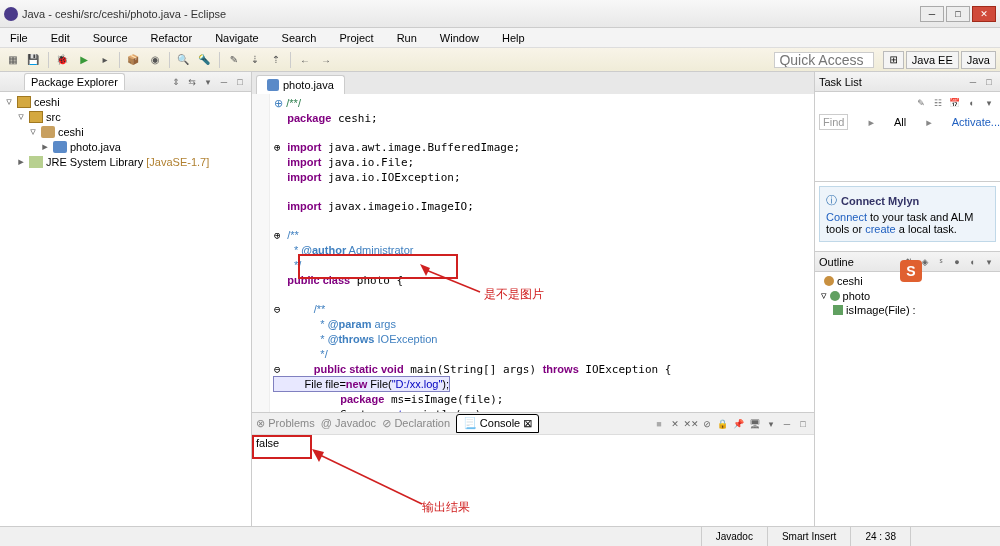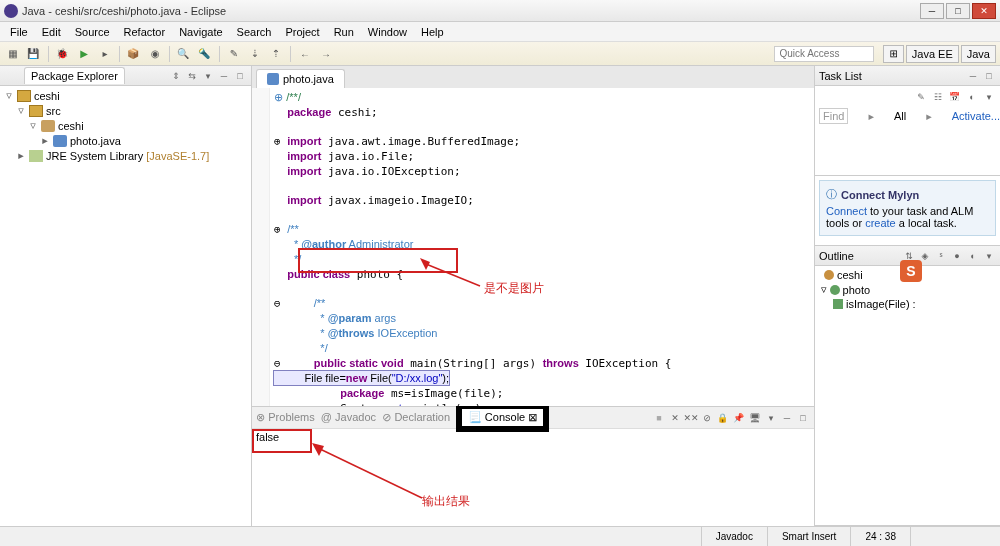--- a/index.html
+++ b/index.html
@@ -1,28 +1,28 @@
 <!DOCTYPE html>
 <html><head>
 <meta charset="utf-8">
 <style>
 * { margin:0; padding:0; box-sizing:border-box; font-family:Tahoma,Arial,sans-serif; font-size:11px; }
 body { width:1000px; height:546px; background:#f0f0f0; overflow:hidden; position:relative; }
-.titlebar { height:22px; background:linear-gradient(#f8f8f8,#e8e8e8); border-bottom:1px solid #ccc; display:flex; align-items:center; padding:0 4px; }
+.titlebar { height:28px; background:linear-gradient(#f8f8f8,#e8e8e8); border-bottom:1px solid #ccc; display:flex; align-items:center; padding:0 4px; }
 .titlebar .icon { width:14px; height:14px; margin-right:4px; }
 .titlebar .title { flex:1; color:#333; }
 .winbtns { display:flex; gap:2px; }
 .winbtn { width:24px; height:16px; border:1px solid #aaa; background:#eee; display:flex; align-items:center; justify-content:center; font-size:9px; }
 .winbtn.close { background:#d04a3a; color:#fff; border-color:#a02a1a; }
-.menubar { height:20px; background:#f4f4f4; border-bottom:1px solid #ddd; display:flex; align-items:center; padding:0 4px; gap:2px; }
+.menubar { height:20px; background:#f4f4f4; border-bottom:1px solid #ddd; display:flex; align-items:center; padding:0 4px; gap:11px; }
 .menubar span { padding:2px 6px; cursor:default; }
 .toolbar { height:24px; background:linear-gradient(#f8f4e8,#f0ecd8); border-bottom:1px solid #ccc; display:flex; align-items:center; padding:0 4px; gap:3px; }
 .tbtn { width:18px; height:18px; border:1px solid transparent; display:flex; align-items:center; justify-content:center; font-size:10px; color:#555; }
 .tsep { width:1px; height:16px; background:#ccc; margin:0 2px; }
-.quickaccess { margin-left:auto; width:100px; height:16px; border:1px solid #ccc; background:#fff; padding:4px 4px; font-size:10px; color:#999; }
+.quickaccess { margin-left:auto; width:100px; height:16px; border:1px solid #ccc; background:#fff; padding:4px 4px; font-size:14px; color:#999; }
 .persp { display:flex; gap:2px; margin-left:6px; }
 .persp .pbtn { height:18px; padding:0 5px; border:1px solid #bbb; background:#f4f4f4; display:flex; align-items:center; gap:3px; font-size:10px; }
 .main { display:flex; height:460px; }
 .leftcol { width:252px; background:#fff; border-right:1px solid #ccc; display:flex; flex-direction:column; }
 .viewhdr { height:20px; background:linear-gradient(#f4f4f4,#e8e8e8); border-bottom:1px solid #ccc; display:flex; align-items:center; padding:0 4px; gap:4px; }
 .viewtab { padding:2px 6px; background:#fff; border:1px solid #ccc; border-bottom:none; border-radius:3px 3px 0 0;margin-left:20px; }
 .viewtools { margin-left:auto; display:flex; gap:2px; }
 .vtool { width:14px; height:14px; font-size:9px; color:#666; display:flex; align-items:center; justify-content:center; }
 .tree { flex:1; overflow:auto; padding:2px; }
 .treenode { display:flex; align-items:center; gap:3px; padding:1px 0; }
@@ -42,21 +42,21 @@
 .kw { color:#800080; font-weight:bold; }
 .str { color:#0000c0; }
 .cm { color:#308050; }
 .jd { color:#4080c0; }
 .hl { background:#e8e8ff; outline:1px solid #8080c0; display:inline-block; }
 .redbox { position:absolute; border:2px solid #d02020; pointer-events:none; }
 .redarrow { position:absolute; pointer-events:none; }
 .redlabel { position:absolute; color:#d02020; font-size:12px; }
 .console { height:120px; border-top:1px solid #ccc; display:flex; flex-direction:column; background:#fff; }
 .conshdr { height:22px; background:#f0f0f0; border-bottom:1px solid #ddd; display:flex; align-items:center; padding:0 4px; gap:6px; }
-.constab { padding:2px 6px; background:#fff; border:6px solid #000000; border-radius:3px 3px 0 0; }
+.constab { padding:2px 6px; background:#fff; border:1px solid #000000; border-radius:3px 3px 0 0; }
 .consbody { flex:1; padding:2px 4px; font-family:Consolas,monospace; font-size:10px; position:relative; }
 .rightcol { width:185px; display:flex; flex-direction:column; }
 .rpanel { background:#fff; border-bottom:1px solid #ccc; display:flex; flex-direction:column; }
 .rhdr { height:20px; background:linear-gradient(#f4f4f4,#e8e8e8); border-bottom:1px solid #ccc; display:flex; align-items:center; padding:0 4px; }
 .rbody { padding:4px; font-size:10px; }
 .findbox { border:1px solid #ccc; padding:1px 3px; color:#999; display:inline-block; width:60px; }
 .mylyn { background:#eef4fa; border:1px solid #c0d8e8; padding:6px; margin:4px; font-size:10px; }
 .mylyn .mtitle { color:#336; display:flex; align-items:center; gap:4px; margin-bottom:3px; }
 .mylyn a { color:#2060c0; }
 .outlbody { padding:2px; }

